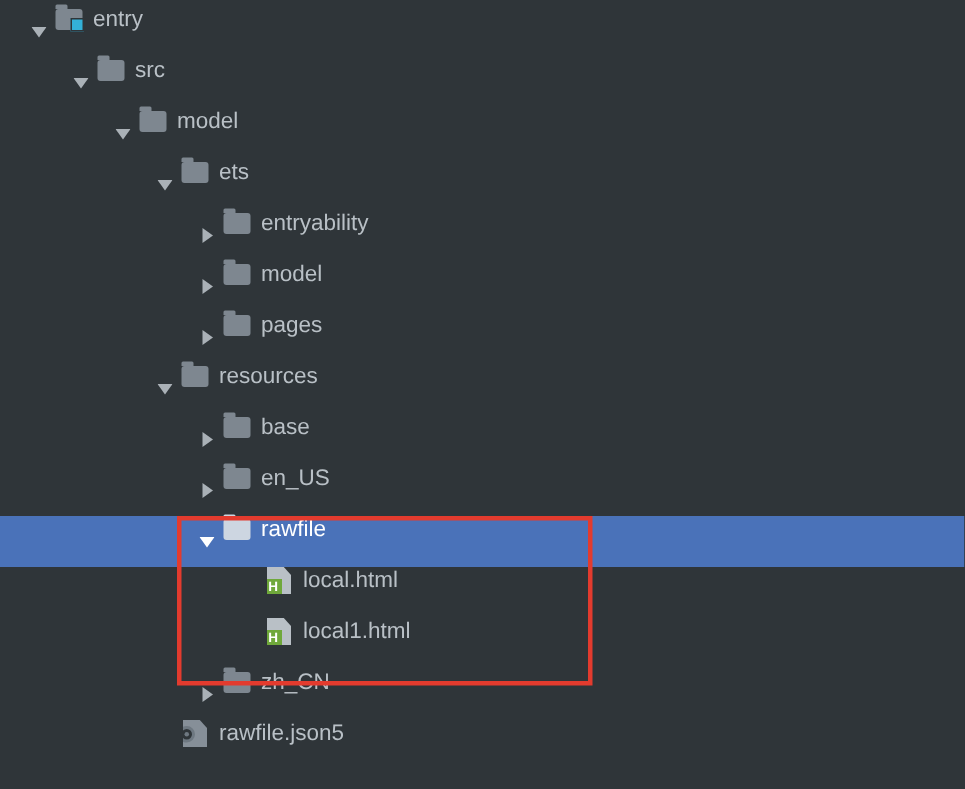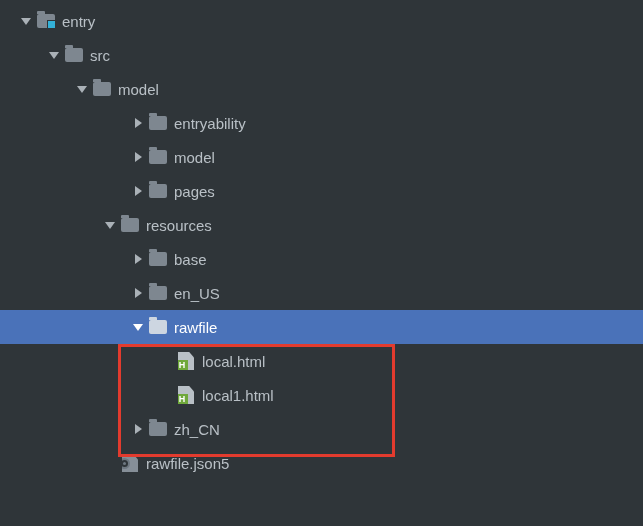--- a/index.html
+++ b/index.html
@@ -12,21 +12,20 @@
     font-size: 15px;
     color: #B9C0C6;
     overflow: hidden;
     position: relative;
   }
   .tree {
     padding-top: 4px;
   }
   .row {
     display: flex;
-    align-items: center;
     height: 34px;
     box-sizing: border-box;
     white-space: nowrap;
   }
   .row.selected {
     background: #4A72B9;
     color: #ffffff;
   }
   .arrow {
     width: 20px;
@@ -167,20 +166,32 @@
         <svg width="10" height="10">
           <path d="M0 2 L10 2 L5 9 Z" fill="currentColor"></path>
         </svg>
       </span>
     <span class="icon">
         <span class="folder"></span>
       </span>
     <span class="label">model</span>
   </div>
 
+  <div class="row">
+    <span class="indent" style="width:100px"></span>
+    <span class="arrow">
+        <svg width="10" height="10">
+          <path d="M0 2 L10 2 L5 9 Z" fill="currentColor"></path>
+        </svg>
+      </span>
+    <span class="icon">
+        <span class="folder"></span>
+      </span>
+    <span class="label">ets</span>
+  </div>
 
   <div class="row">
     <span class="indent" style="width:128px"></span>
     <span class="arrow">
         <svg width="10" height="10">
           <path d="M2 0 L9 5 L2 10 Z" fill="currentColor"></path>
         </svg>
       </span>
     <span class="icon">
         <span class="folder"></span>

